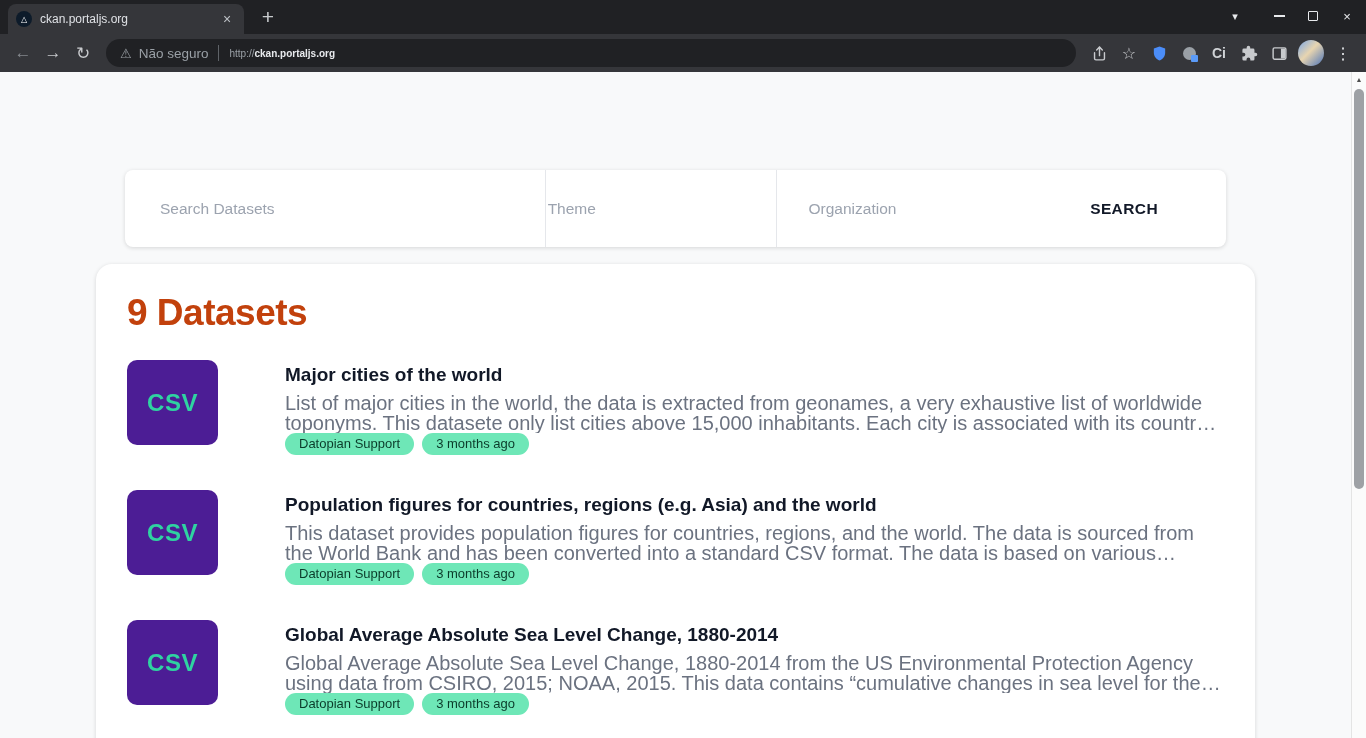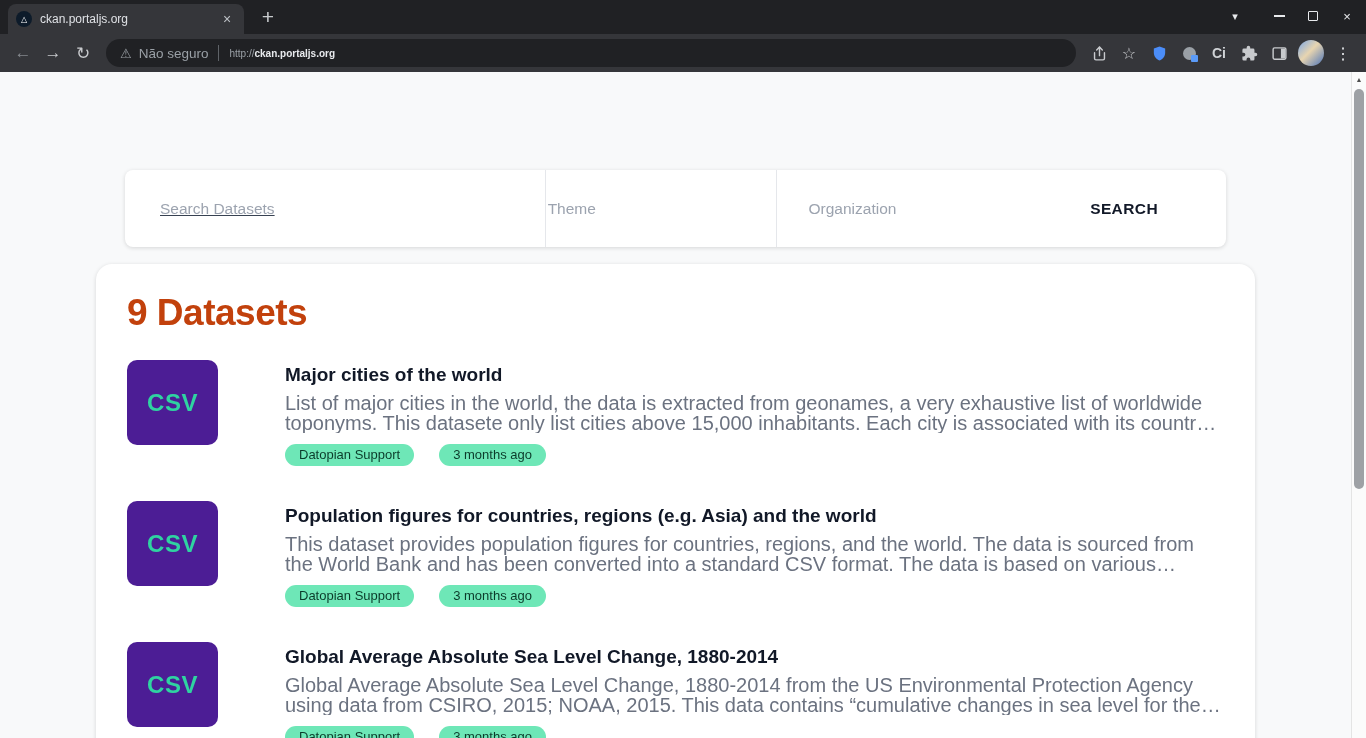--- a/index.html
+++ b/index.html
@@ -51,39 +51,39 @@
                border-left:1px solid #e4e4e4; }
   .scroll-up { height:16px; color:#505050; font-size:7px; text-align:center; line-height:16px; cursor:pointer; }
   .scroll-thumb { position:absolute; top:17px; left:2px; right:2px; height:400px; background:#9ea1a5;
                   border-radius:7px; cursor:pointer; }
 
   .search-card { width:1101px; margin:98px auto 17px; height:77px; background:#fff; border-radius:8px;
                  box-shadow:0 1px 4px rgba(0,0,0,.14); display:flex; align-items:stretch; overflow:hidden; }
   .search-field { border:none; outline:none; font-size:15.5px; color:#374151; background:transparent;
                   font-family:inherit; }
   .search-field::placeholder { color:#9ca3af; }
-  .f1 { flex:422 0 0; padding-left:35px;text-decoration:underline; }
+  .f1 { flex:422 0 0; padding-left:35px; }
   .f2 { flex:250 0 0; padding-left:2px; border-left:1px solid #e5e7eb; }
   .f3 { flex:287 0 0; padding-left:32px; border-left:1px solid #e5e7eb; }
   .search-btn { background:none; border:none; font-weight:bold; font-size:15.5px; letter-spacing:.4px;
                 color:#111827; padding:0 68px 0 20px; cursor:pointer; font-family:inherit; }
 
   .datasets-card { width:1159px; margin:0 auto; background:#fff; border-radius:16px;
                    box-shadow:0 1px 4px rgba(0,0,0,.14); padding:28px 31px 40px; min-height:620px; }
   .results-heading { font-size:37px; font-weight:bold; color:#c2410c; letter-spacing:-0.5px;
                      margin-bottom:26px; }
   .dataset-item { display:flex; gap:67px; margin-bottom:35px; }
   .format-icon { width:91px; height:85px; flex:0 0 91px; background:#4c1d95; border-radius:10px;
                  color:#2fd3a1; font-weight:bold; font-size:24px; letter-spacing:.5px;
                  display:flex; align-items:center; justify-content:center; }
   .dataset-info { flex:1; min-width:0; padding-top:2px; }
   .dataset-title { font-size:19px; font-weight:bold; color:#111827; line-height:25px; cursor:pointer; }
   .dataset-desc { font-size:20px; color:#6b7280; line-height:20px; margin-top:6px; max-width:938px;
                   display:-webkit-box; -webkit-line-clamp:2; -webkit-box-orient:vertical; overflow:hidden; }
-  .tag-row { display:flex; gap:25px; margin-top:11px; }
+  .tag-row { display:flex; gap:8px; }
   .tag { background:#6ee7b7; color:#0b3b2a; font-size:13px; line-height:16px; padding:3px 14px;
          border-radius:12px; white-space:nowrap; }
 </style>
 </head>
 <body>
 
 <div class="tab-bar">
   <div class="tab">
     <span class="favicon">△</span>
     <span class="tab-title">ckan.portaljs.org</span>

